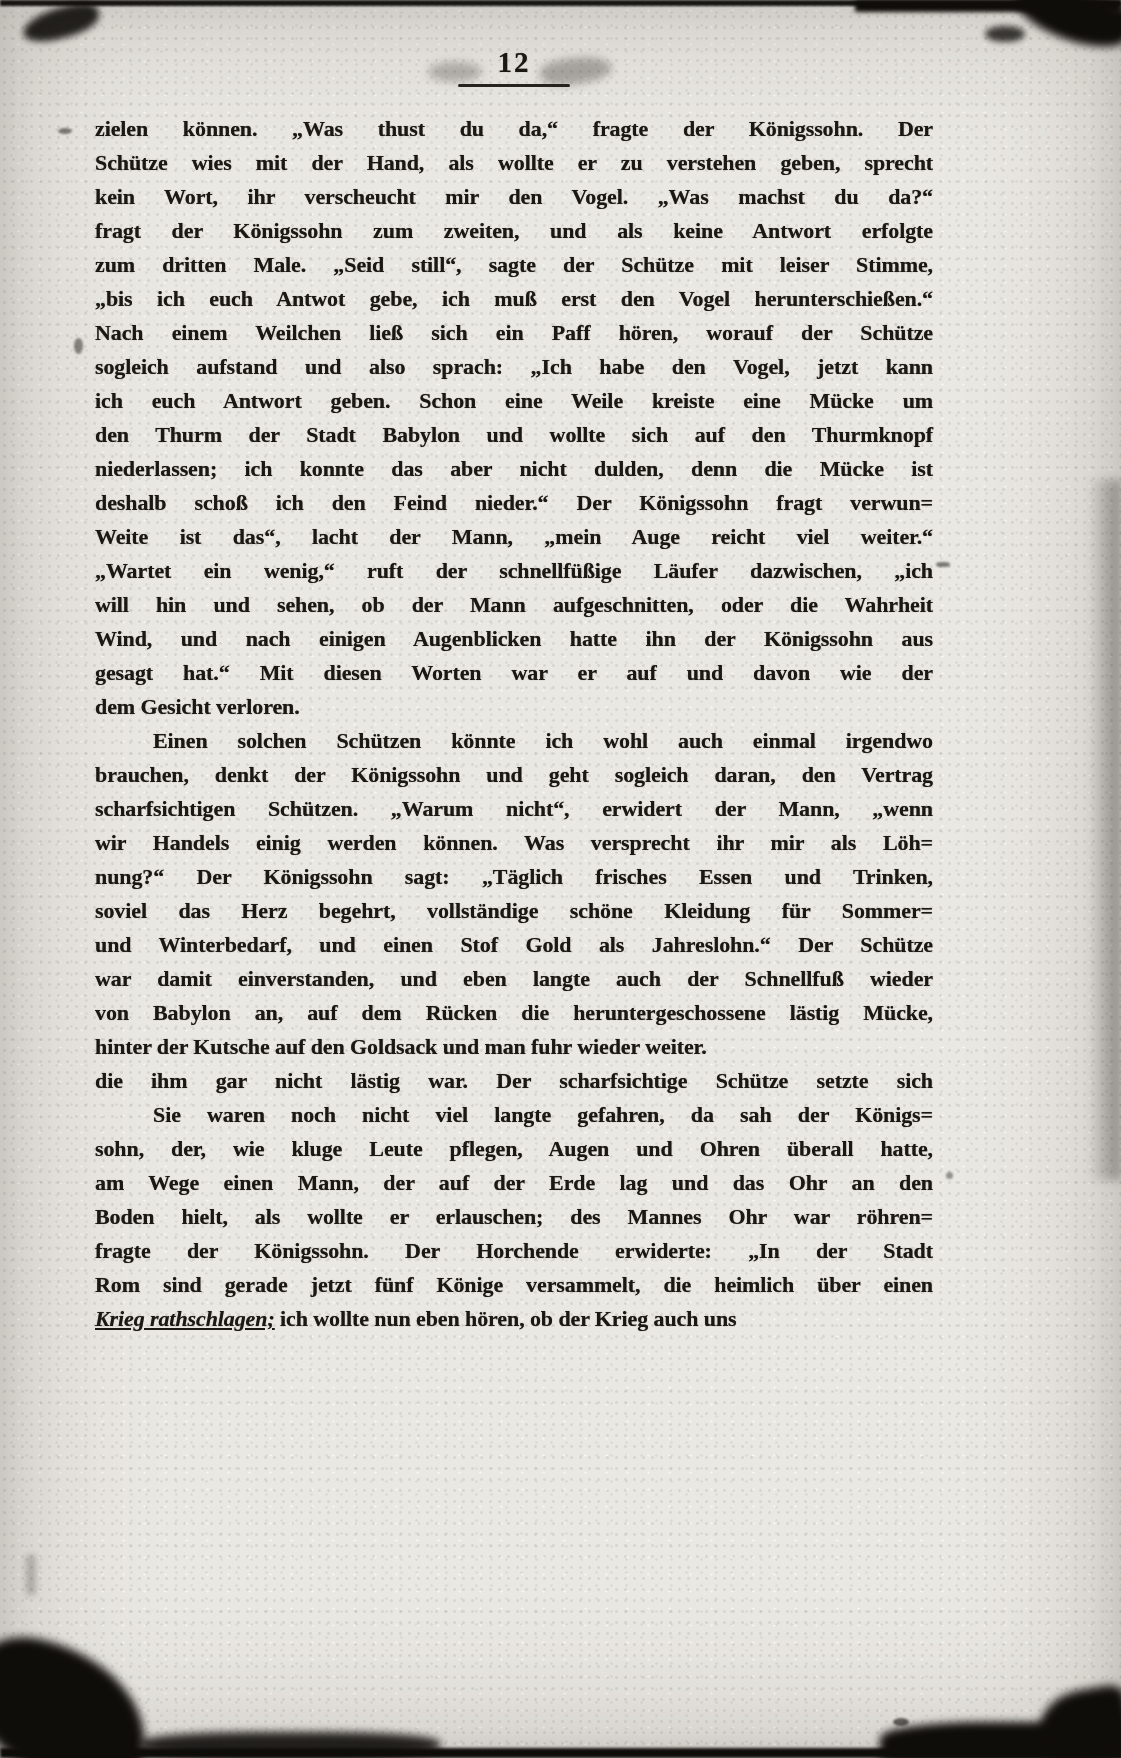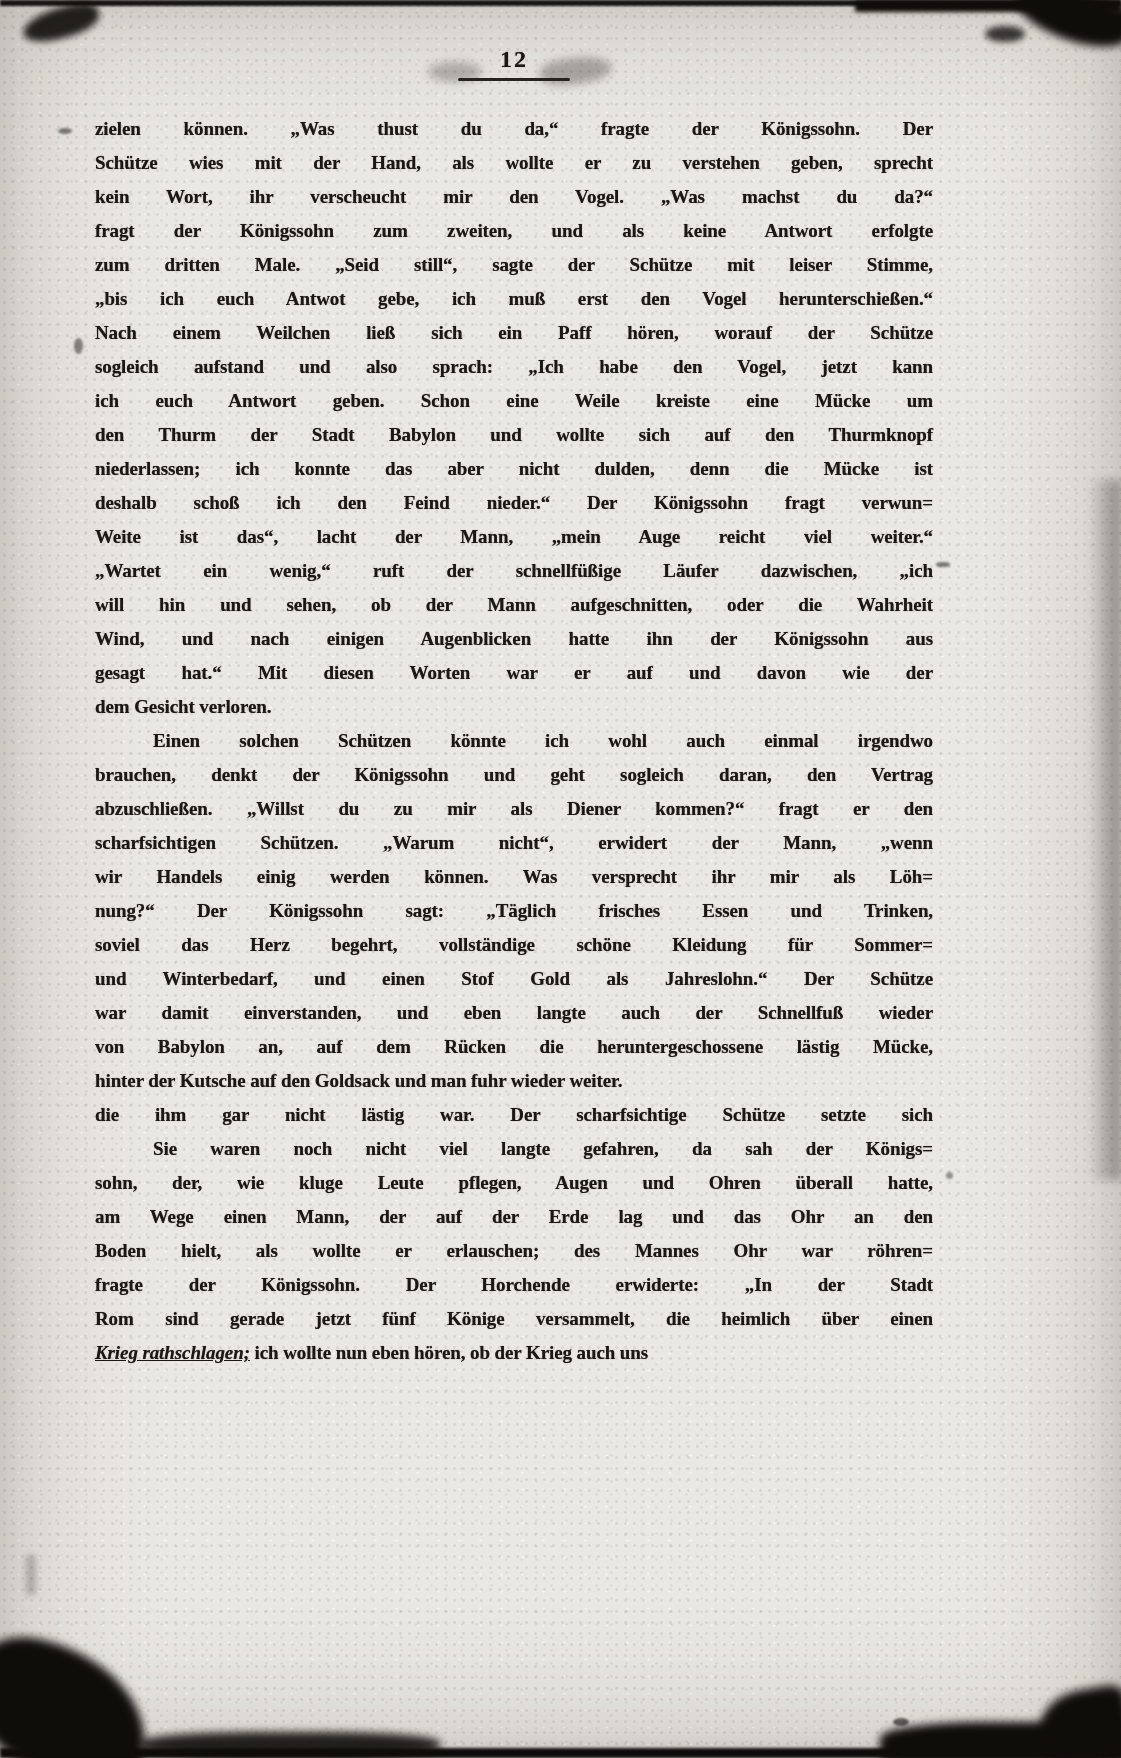--- a/index.html
+++ b/index.html
@@ -47,32 +47,32 @@
   .blotch-br2   { left:1040px; top:1690px; width:90px; height:70px; border-radius:50% 20% 40% 30%; transform:rotate(-10deg); filter:blur(5px); }
   .speck-bottom { left:893px; top:1718px; width:16px; height:8px; opacity:.6; border-radius:50%; filter:blur(1px); }
 
   
   .page-header {
     position:absolute; left:95px; top:46px; width:838px;
     text-align:center; color:var(--ink,#1b1712); z-index:2;
   }
   .page-number {
     display:inline-block;
-    font-size:24px; font-weight:700; letter-spacing:2px;
+    font-size:29px; font-weight:700; letter-spacing:2px;
     text-shadow:0 0 .7px rgba(20,16,12,.6);
     text-align:right;
   }
   .page-number-rule {
     width:112px; height:3px; margin:5px auto 0;
     background:#26231f; border-radius:2px; filter:blur(.6px);
   }
   .text-block {
     position:absolute; left:95px; top:112px; width:838px;
     color:var(--ink,#1b1712);
-    font-size:19px; font-weight:700; letter-spacing:-0.1px;
+    font-size:22px; font-weight:700; letter-spacing:-0.1px;
     z-index:2;
   }
   .line {
     line-height:34px; height:34px;
     white-space:nowrap;
     text-align:justify; text-align-last:justify;
     text-shadow:0 0 .8px rgba(25,20,15,.65);
   }
   .line.last   { text-align-last:left; }
   .line.indent { text-indent:58px; }
@@ -125,21 +125,20 @@
       <div class="line">Weite ist das“, lacht der Mann, „mein Auge reicht viel weiter.“</div>
       <div class="line">„Wartet ein wenig,“ ruft der schnellfüßige Läufer dazwischen, „ich</div>
       <div class="line">will hin und sehen, ob der Mann aufgeschnitten, oder die Wahrheit</div>
       <div class="line">Wind, und nach einigen Augenblicken hatte ihn der Königssohn aus</div>
       <div class="line">gesagt hat.“ Mit diesen Worten war er auf und davon wie der</div>
       <div class="line last">dem Gesicht verloren.</div>
     </div>
     <div class="paragraph">
       <div class="line indent">Einen solchen Schützen könnte ich wohl auch einmal irgendwo</div>
       <div class="line">brauchen, denkt der Königssohn und geht sogleich daran, den Vertrag</div>
-      <div class="line">abzuschließen. „Willst du zu mir als Diener kommen?“ fragt er den</div>
       <div class="line">scharfsichtigen Schützen. „Warum nicht“, erwidert der Mann, „wenn</div>
       <div class="line">wir Handels einig werden können. Was versprecht ihr mir als Löh=</div>
       <div class="line">nung?“ Der Königssohn sagt: „Täglich frisches Essen und Trinken,</div>
       <div class="line">soviel das Herz begehrt, vollständige schöne Kleidung für Sommer=</div>
       <div class="line">und Winterbedarf, und einen Stof Gold als Jahreslohn.“ Der Schütze</div>
       <div class="line">war damit einverstanden, und eben langte auch der Schnellfuß wieder</div>
       <div class="line">von Babylon an, auf dem Rücken die heruntergeschossene lästig Mücke,</div>
       <div class="line last">hinter der Kutsche auf den Goldsack und man fuhr wieder weiter.</div>
       <div class="line">die ihm gar nicht lästig war. Der scharfsichtige Schütze setzte sich</div>
     </div>

